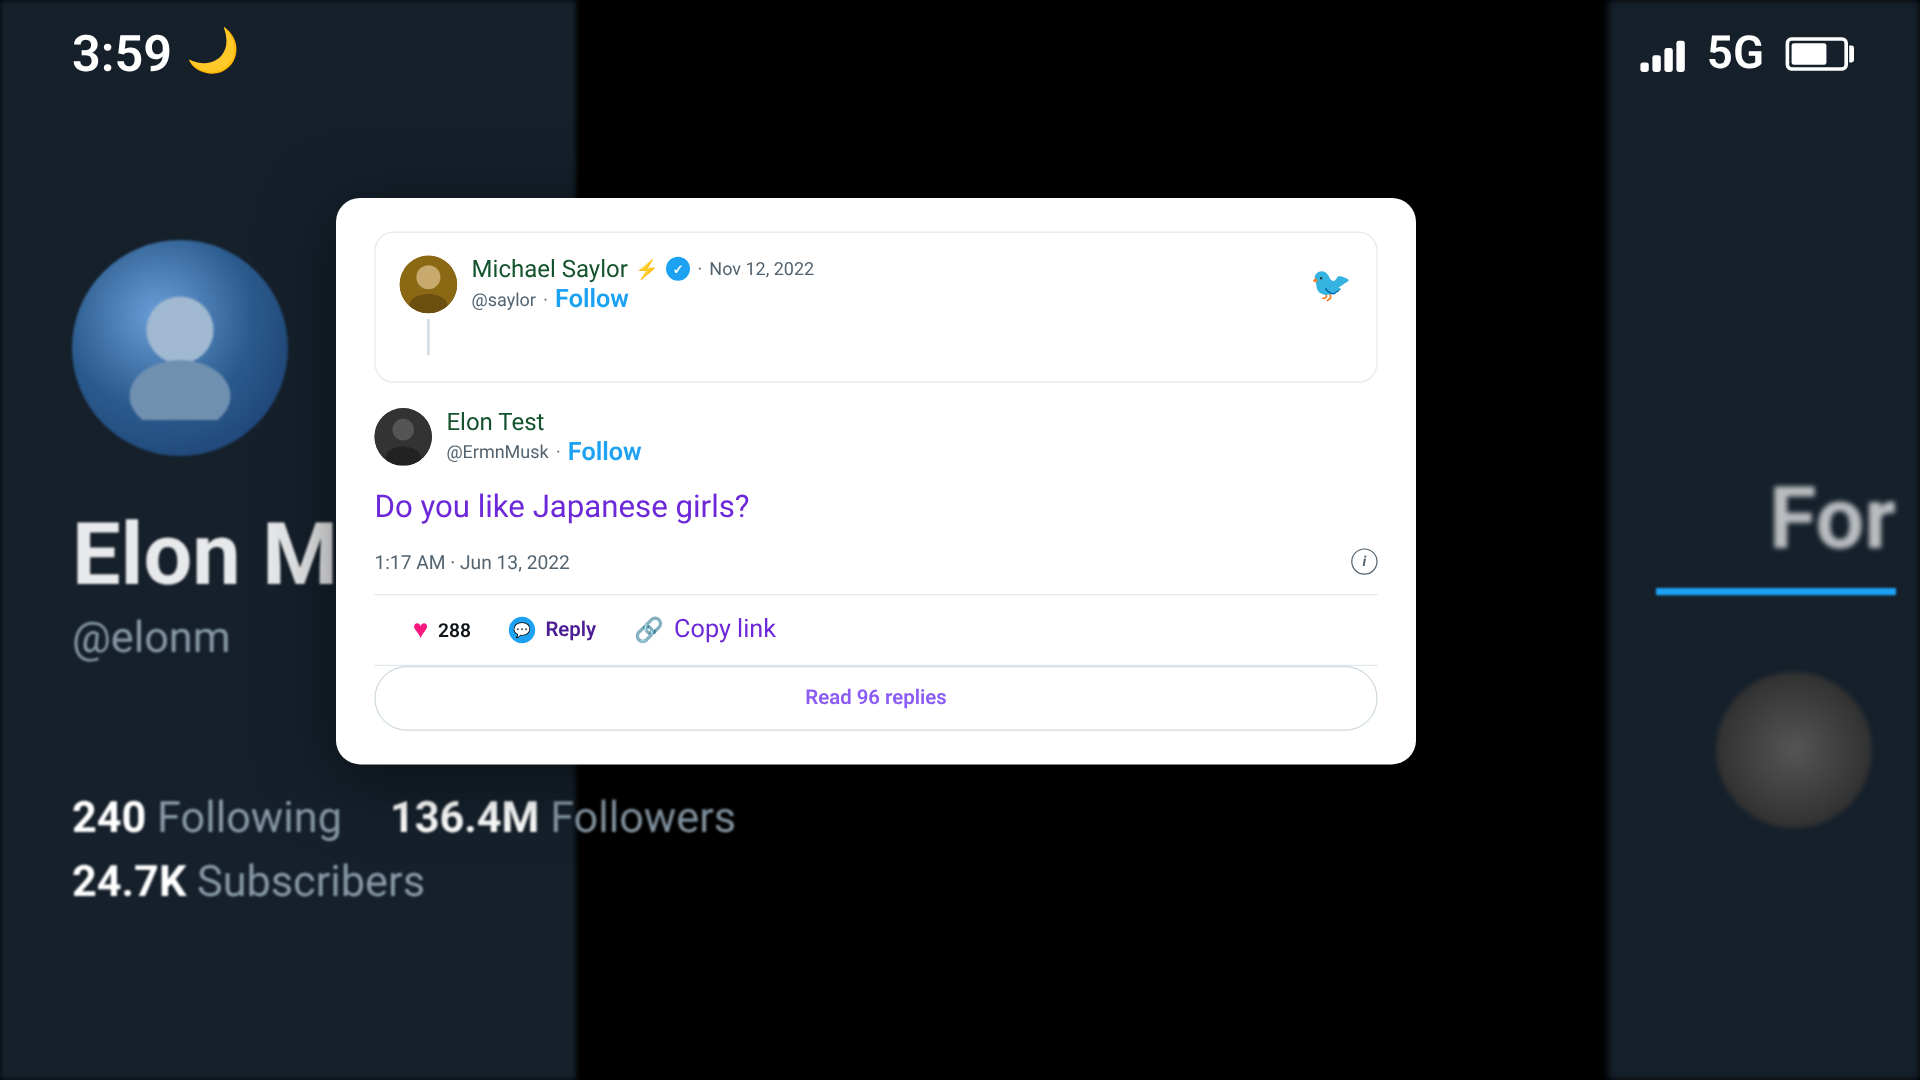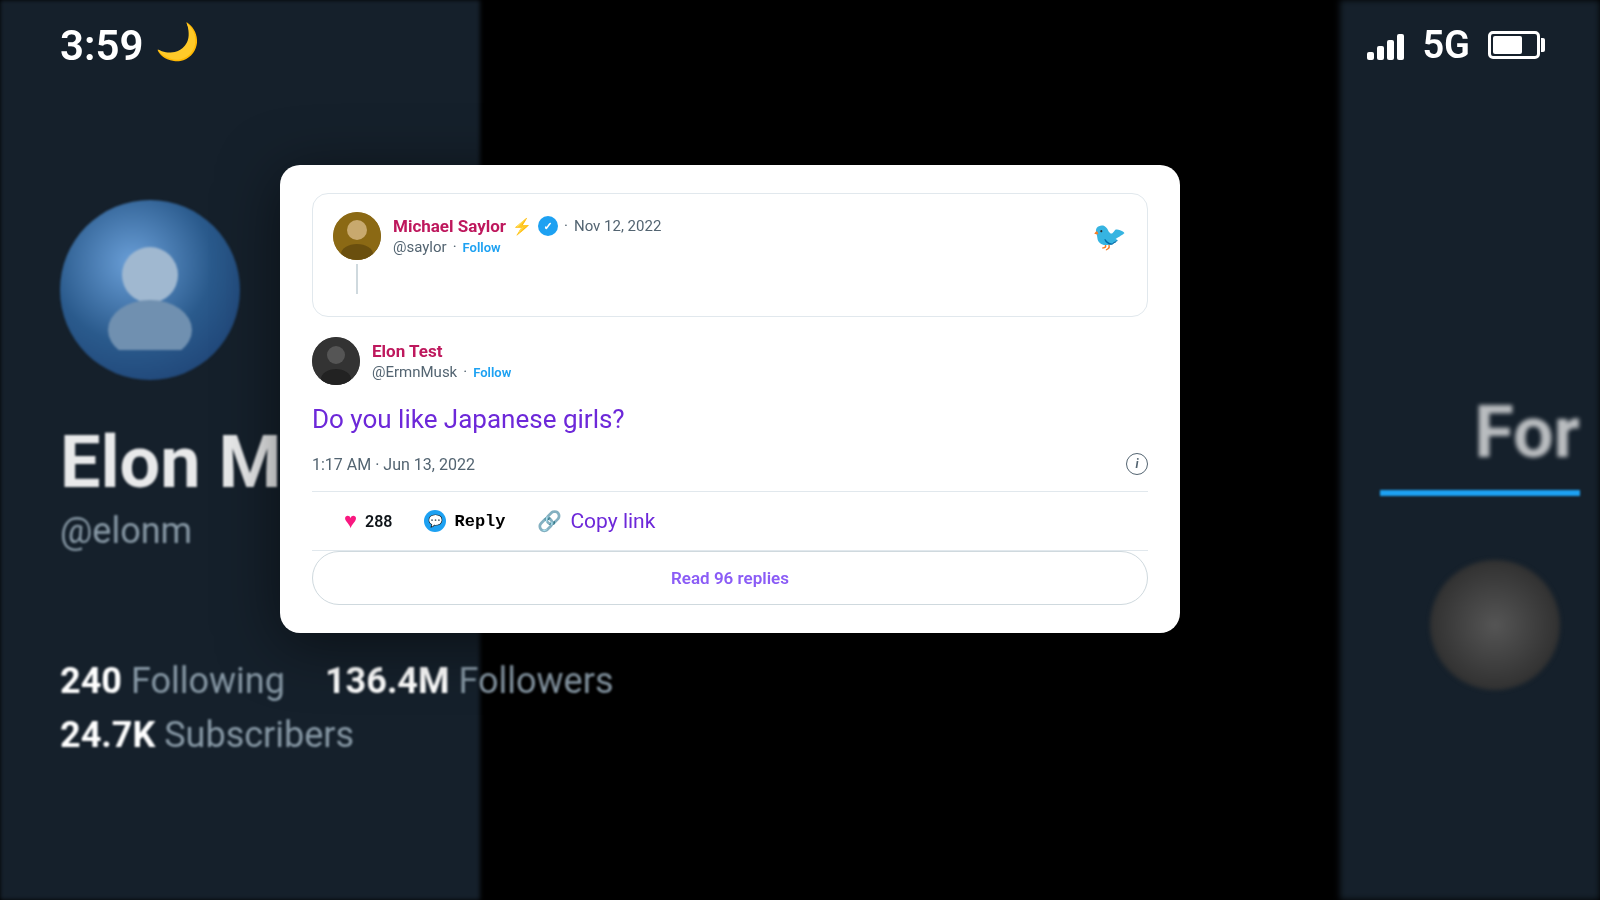--- a/index.html
+++ b/index.html
@@ -266,23 +266,23 @@
     }
 
     .user-name-row {
       display: flex;
       align-items: center;
       gap: 6px;
       flex-wrap: wrap;
     }
 
     .user-name {
-      font-weight: 700;
-      font-size: 17px;
-      color: #be185d;
+      font-weight: 400;
+      font-size: 20px;
+      color: #14532d;
     }
 
     .lightning {
       font-size: 16px;
     }
 
     .verified-badge {
       width: 20px;
       height: 20px;
       background: #1da1f2;
@@ -308,21 +308,21 @@
       margin-top: 2px;
     }
 
     .user-handle {
       color: #536471;
       font-size: 15px;
     }
 
     .follow-link {
       color: #1da1f2;
-      font-size: 13px;
+      font-size: 21px;
       font-weight: 600;
       text-decoration: none;
       cursor: pointer;
     }
 
     .dot-separator {
       color: #536471;
       font-size: 15px;
     }
 
@@ -430,24 +430,23 @@
       background: #1da1f2;
       border-radius: 50%;
       display: flex;
       align-items: center;
       justify-content: center;
       color: #fff;
       font-size: 12px;
     }
 
     .reply-text {
-      color: #000000;
+      color: #4c1d95;
       font-weight: 600;
       font-size: 17px;
-      font-family: Liberation Mono, monospace;
     }
 
     .copy-icon {
       font-size: 20px;
       color: #536471;
     }
 
     .copy-text {
       color: #6d28d9;
       font-size: 21px;

